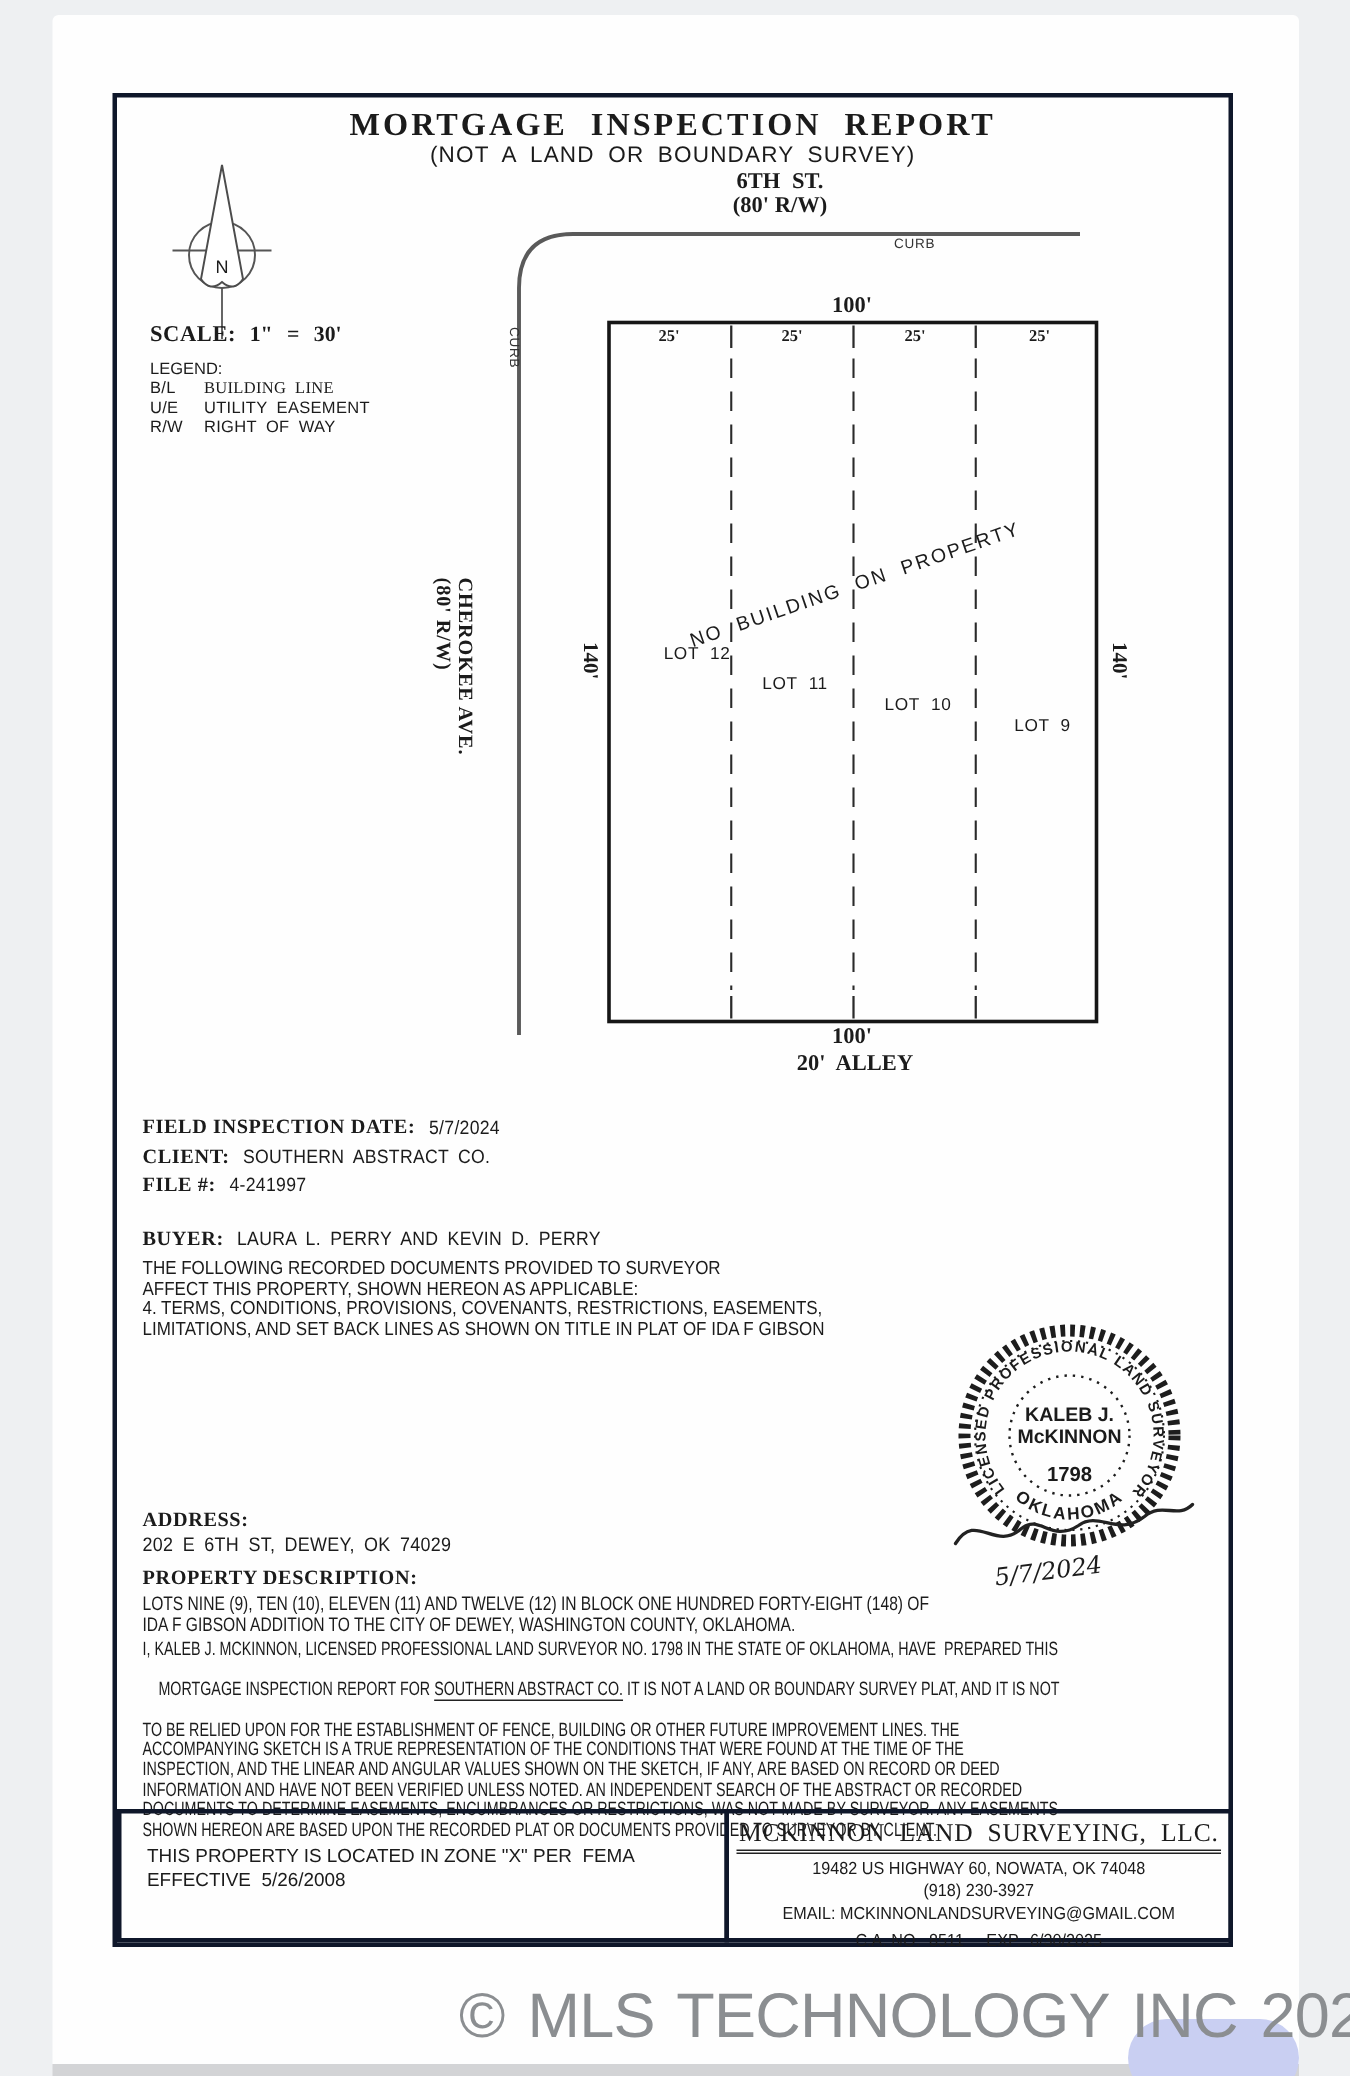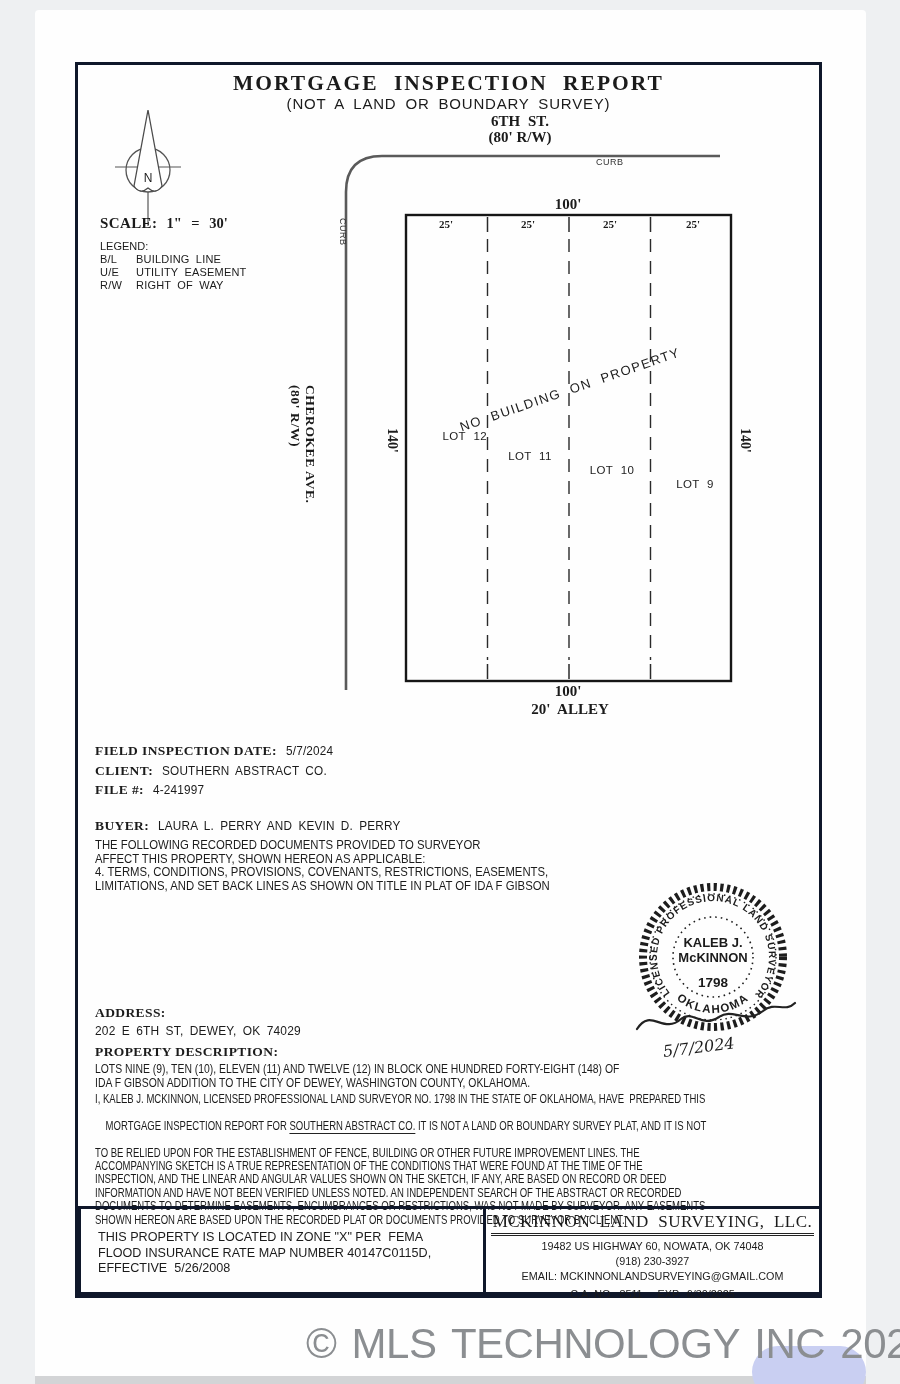--- a/index.html
+++ b/index.html
@@ -51,21 +51,21 @@
 </svg>
 
 <div class="abs row" style="left:100px; top:215px;">
   <span class="lbl" style="font-size:15px;">SCALE:</span>
   <span class="dim" style="font-size:14.5px; word-spacing:6px; white-space:pre;">1" = 30'</span>
 </div>
 <div class="abs" style="left:100px; top:240px;">
   <div style="font-size:11px; line-height:13px;">LEGEND:</div>
   <div class="legend-row">
     <span class="legend-abbr">B/L</span>
-    <span style="word-spacing:3px;">BUILDING LINE</span>
+    <span style="word-spacing:3px;font-family:Liberation Serif, serif;">BUILDING LINE</span>
   </div>
   <div class="legend-row">
     <span class="legend-abbr">U/E</span>
     <span style="word-spacing:3px;">UTILITY EASEMENT</span>
   </div>
   <div class="legend-row">
     <span class="legend-abbr">R/W</span>
     <span style="word-spacing:3px;">RIGHT OF WAY</span>
   </div>
 </div>
@@ -111,21 +111,21 @@
 
 <div class="abs center lot-name" style="left:407px; top:430px; width:80px;text-align:right;">LOT 12</div>
 <div class="abs center lot-name" style="left:490px; top:450px; width:80px;">LOT 11</div>
 <div class="abs center lot-name" style="left:572px; top:464px; width:80px;">LOT 10</div>
 <div class="abs center lot-name" style="left:655px; top:478px; width:80px;">LOT 9</div>
 
 <div class="abs center dim" style="left:528px; top:683px; width:80px; font-size:15px;">100'</div>
 <div class="abs center dim pre" style="left:490px; top:701px; width:160px; font-size:15px;">20'  ALLEY</div>
 
 <div class="abs" style="left:95px; top:743px;">
-  <div class="row" style="margin-bottom:3.6px;">
+  <div class="row" style="margin-bottom:3.6px;align-items:flex-end;">
     <span class="lbl">FIELD INSPECTION DATE:</span>
     <span class="val">5/7/2024</span>
   </div>
   <div class="row" style="margin-bottom:3.6px;">
     <span class="lbl">CLIENT:</span>
     <span class="val">SOUTHERN ABSTRACT CO.</span>
   </div>
   <div class="row" style="margin-bottom:20px;">
     <span class="lbl">FILE #:</span>
     <span class="val">4-241997</span>
@@ -185,21 +185,20 @@
   <div class="cert-line">TO BE RELIED UPON FOR THE ESTABLISHMENT OF FENCE, BUILDING OR OTHER FUTURE IMPROVEMENT LINES. THE</div>
   <div class="cert-line">ACCOMPANYING SKETCH IS A TRUE REPRESENTATION OF THE CONDITIONS THAT WERE FOUND AT THE TIME OF THE</div>
   <div class="cert-line">INSPECTION, AND THE LINEAR AND ANGULAR VALUES SHOWN ON THE SKETCH, IF ANY, ARE BASED ON RECORD OR DEED</div>
   <div class="cert-line">INFORMATION AND HAVE NOT BEEN VERIFIED UNLESS NOTED. AN INDEPENDENT SEARCH OF THE ABSTRACT OR RECORDED</div>
   <div class="cert-line">DOCUMENTS TO DETERMINE EASEMENTS, ENCUMBRANCES OR RESTRICTIONS, WAS NOT MADE BY SURVEYOR. ANY EASEMENTS</div>
   <div class="cert-line">SHOWN HEREON ARE BASED UPON THE RECORDED PLAT OR DOCUMENTS PROVIDED TO SURVEYOR BY CLIENT.</div>
 </div>
 
 <div class="abs doc-border" style="left:78px; top:1206px; width:408px; height:89px; padding:21px 0 0 17px;">
   <div class="flood-line">THIS PROPERTY IS LOCATED IN ZONE "X" PER  FEMA</div>
-  <div class="flood-line">FLOOD INSURANCE RATE MAP NUMBER 40147C0115D,</div>
   <div class="flood-line">EFFECTIVE  5/26/2008</div>
 </div>
 
 <div class="abs doc-border center" style="left:483px; top:1206px; width:339px; height:89px; padding-top:3px;">
   <div style="display:inline-block; font-family:'Liberation Serif',serif; font-size:17px; letter-spacing:.5px; border-bottom:3px double #222; padding:0 2px 1px 2px; white-space:pre;">MCKINNON  LAND  SURVEYING,  LLC.</div>
   <div class="firm-line" style="margin-top:2px;">19482 US HIGHWAY 60, NOWATA, OK 74048</div>
   <div class="firm-line">(918) 230-3927</div>
   <div class="firm-line">EMAIL: MCKINNONLANDSURVEYING@GMAIL.COM</div>
   <div class="firm-line" style="margin-top:3px;">C.A. NO.  8511     EXP.  6/30/2025</div>
 </div>

